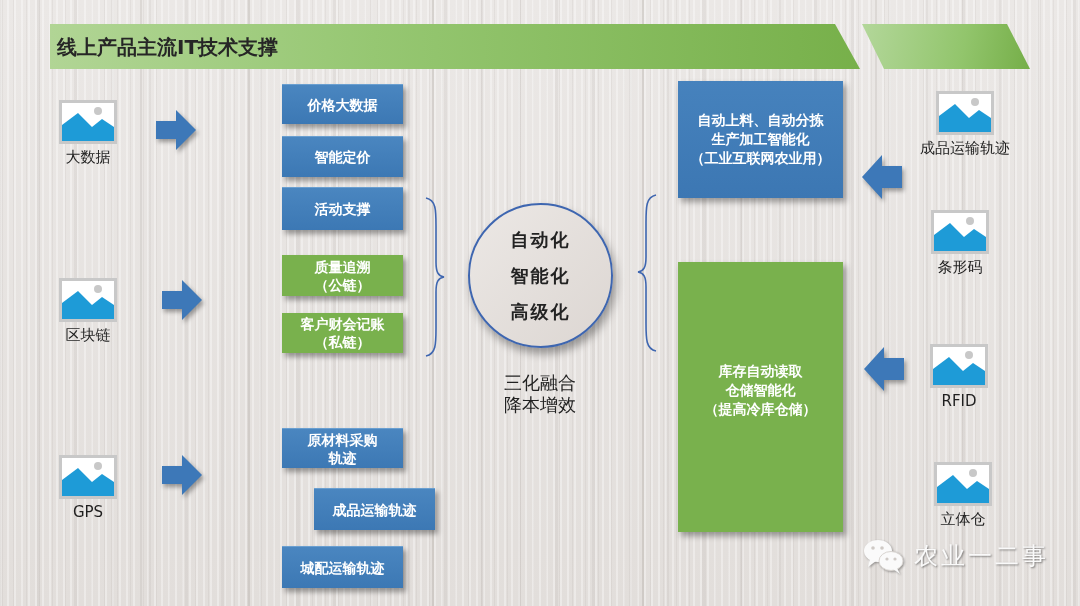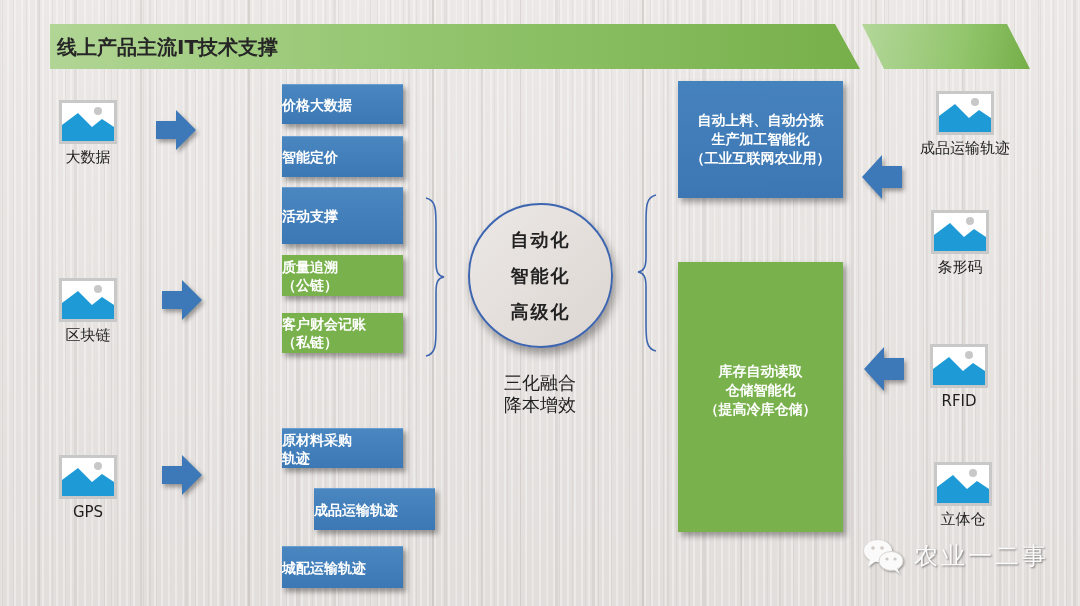--- a/index.html
+++ b/index.html
@@ -41,21 +41,21 @@
   .pic svg { position: absolute; left: 0; top: 0; }
   .src-label { font-size: 15px; color: #1f1f1f; margin-top: 4px; white-space: nowrap; }
 
   
   .arrow { position: absolute; width: 40px; height: 40px; }
   .arrow svg { filter: drop-shadow(2px 3px 2px rgba(0,0,0,0.35)); }
 
   
   .box {
     position: absolute; color: #fff; font-weight: bold; font-size: 14px;
-    display: flex; flex-direction: column; align-items: flex-start; justify-content: center;
+    display: flex; flex-direction: column; align-items: center; justify-content: center;
     text-align: center; line-height: 18px;
     box-shadow: 3px 4px 5px rgba(0,0,0,0.35);
   }
   .box.blue { background: linear-gradient(180deg, #4a86c0 0%, #3c78b4 100%); border-top: 1px solid #6a9fd0; }
   .box.green { background: #79b14d; }
   .box span { display: block; }
 
   
   .brace { position: absolute; }
 
@@ -147,21 +147,21 @@
       <polygon points="0,11 20,11 20,0 40,20 20,40 20,29 0,29" fill="#3d78b8"></polygon>
     </svg>
 </div>
 
 <div class="box blue" style="left:282px; top:84px; width:121px; height:40px;">
   <span>价格大数据</span>
 </div>
 <div class="box blue" style="left:282px; top:136px; width:121px; height:41px;">
   <span>智能定价</span>
 </div>
-<div class="box blue" style="left:282px; top:187px; width:121px; height:57px;">
+<div class="box blue" style="left:282px; top:187px; width:121px; height:43px;">
   <span>活动支撑</span>
 </div>
 
 <div class="box green" style="left:282px; top:255px; width:121px; height:41px;">
   <span>质量追溯</span>
   <span>（公链）</span>
 </div>
 <div class="box green" style="left:282px; top:313px; width:121px; height:40px;">
   <span>客户财会记账</span>
   <span>（私链）</span>

